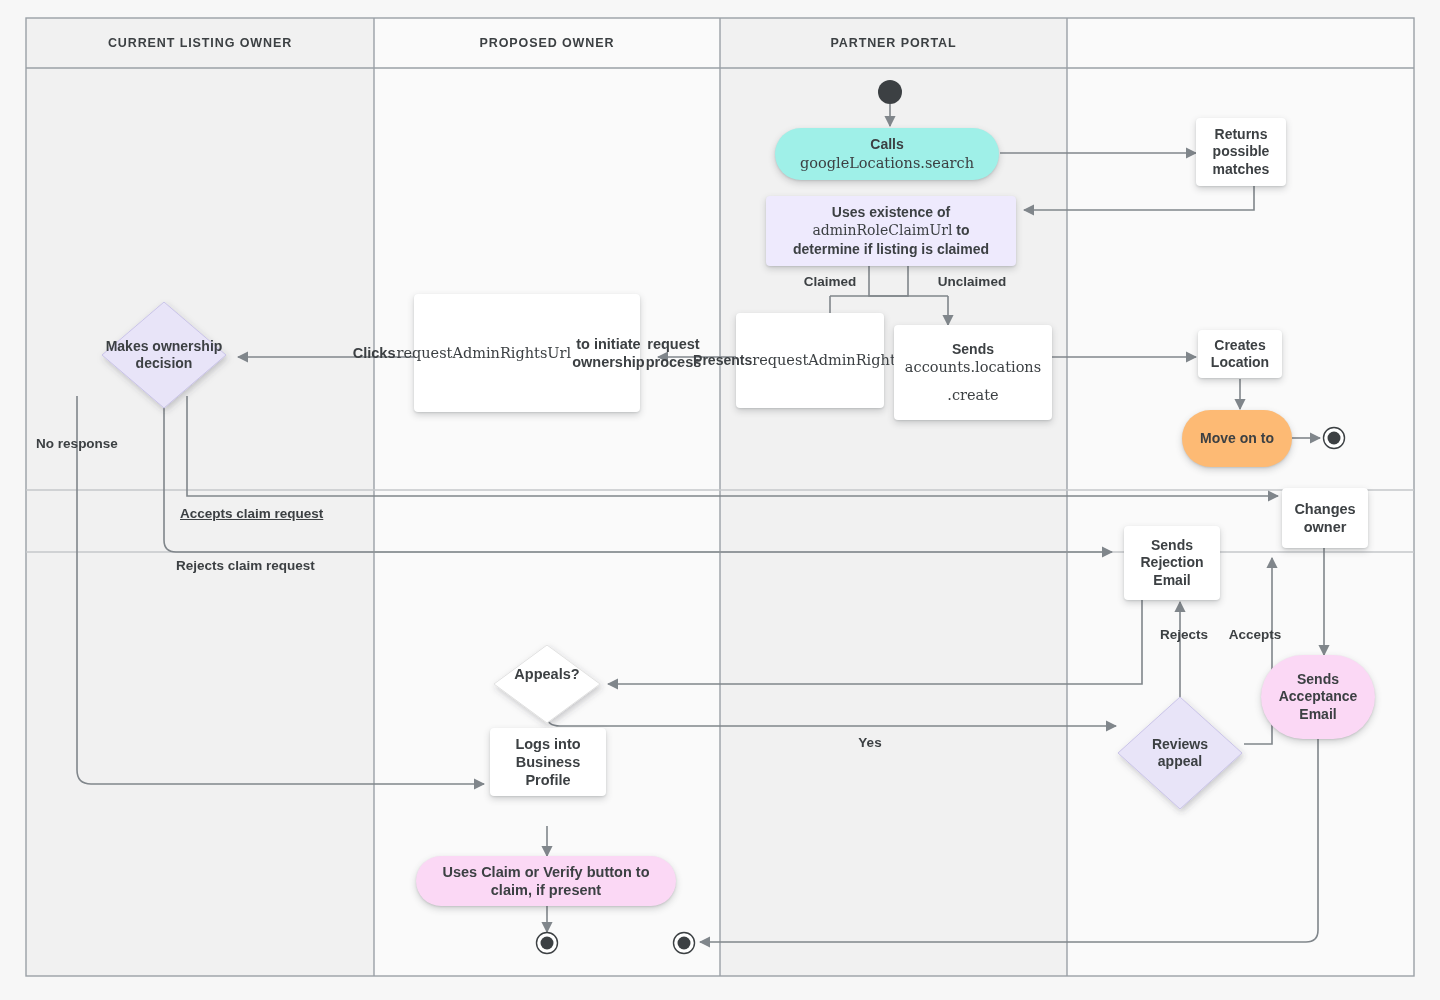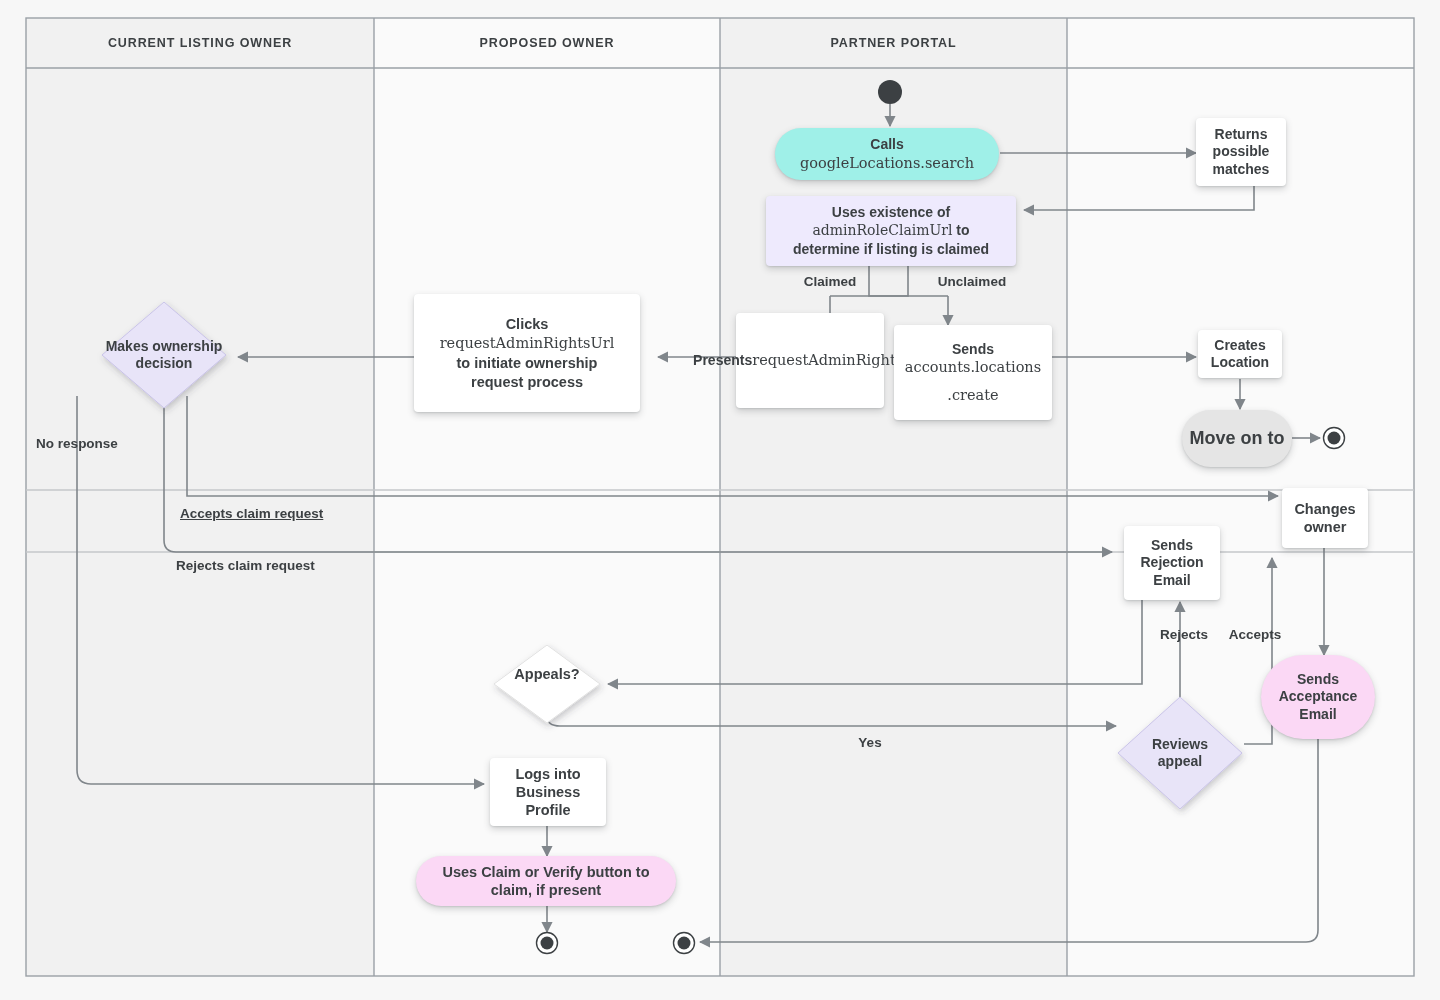--- a/index.html
+++ b/index.html
@@ -157,36 +157,36 @@
     <span class="mono" style="font-size:14.5px;">requestAdmin</span>
     <span class="mono" style="font-size:14.5px;">RightsUrl</span>
   </div>
 
   <div class="node rect" style="left:894px;top:325px;width:158px;height:95px;flex-direction:column;font-size:14px;">
     <span>Sends</span>
     <span class="mono" style="font-size:14.5px;">accounts.locations</span>
     <span class="mono" style="font-size:14.5px;margin-top:10px;">.create</span>
   </div>
 
-  <div class="node rect" style="left:414px;top:294px;width:226px;height:118px;flex-direction:column;font-size:14.5px;gap:1px;">
+  <div class="node rect" style="left:414px;top:294px;width:226px;height:118px;font-size:14.5px;gap:1px;">
     <span>Clicks</span>
     <span class="mono" style="font-size:14.5px;">requestAdminRightsUrl</span>
     <span>to initiate ownership</span>
     <span>request process</span>
   </div>
 
   <div class="node plain" style="left:104px;top:322px;width:120px;height:66px;font-size:14px;">
     <span>Makes ownership decision</span>
   </div>
 
   <div class="node rect" style="left:1198px;top:330px;width:84px;height:48px;font-size:14px;padding:0 5px;">
     <span>Creates Location</span>
   </div>
 
-  <div class="node pill" style="left:1182px;top:410px;width:110px;height:57px;background:#e5e5e5;font-size:18px;align-items:center;">
+  <div class="node pill" style="left:1182px;top:410px;width:110px;height:57px;background:#fdba74;font-size:14px;align-items:center;">
     <span>Move on to</span>
   </div>
 
   <div class="node rect" style="left:1282px;top:488px;width:86px;height:60px;font-size:14.5px;padding:0 5px;">
     <span>Changes owner</span>
   </div>
 
   <div class="node rect" style="left:1124px;top:526px;width:96px;height:74px;font-size:14px;padding:0 5px;">
     <span>Sends Rejection Email</span>
   </div>
@@ -196,21 +196,21 @@
   </div>
 
   <div class="node plain" style="left:1130px;top:727px;width:100px;height:52px;font-size:14px;">
     <span>Reviews appeal</span>
   </div>
 
   <div class="node plain" style="left:497px;top:660px;width:100px;height:28px;font-size:14.5px;">
     <span>Appeals?</span>
   </div>
 
-  <div class="node rect" style="left:490px;top:758px;width:116px;height:68px;font-size:14.5px;padding:0 6px;">
+  <div class="node rect" style="left:490px;top:728px;width:116px;height:68px;font-size:14.5px;padding:0 6px;">
     <span>Logs into Business Profile</span>
   </div>
 
   <div class="node pill" style="left:416px;top:856px;width:260px;height:50px;background:#fbd8f5;font-size:14.5px;padding:0 14px;">
     <span>Uses Claim or Verify button to claim, if present</span>
   </div>
 
   <div class="edgelabel" style="left:770px;top:274px;width:120px;">
     <span>Claimed</span>
   </div>

